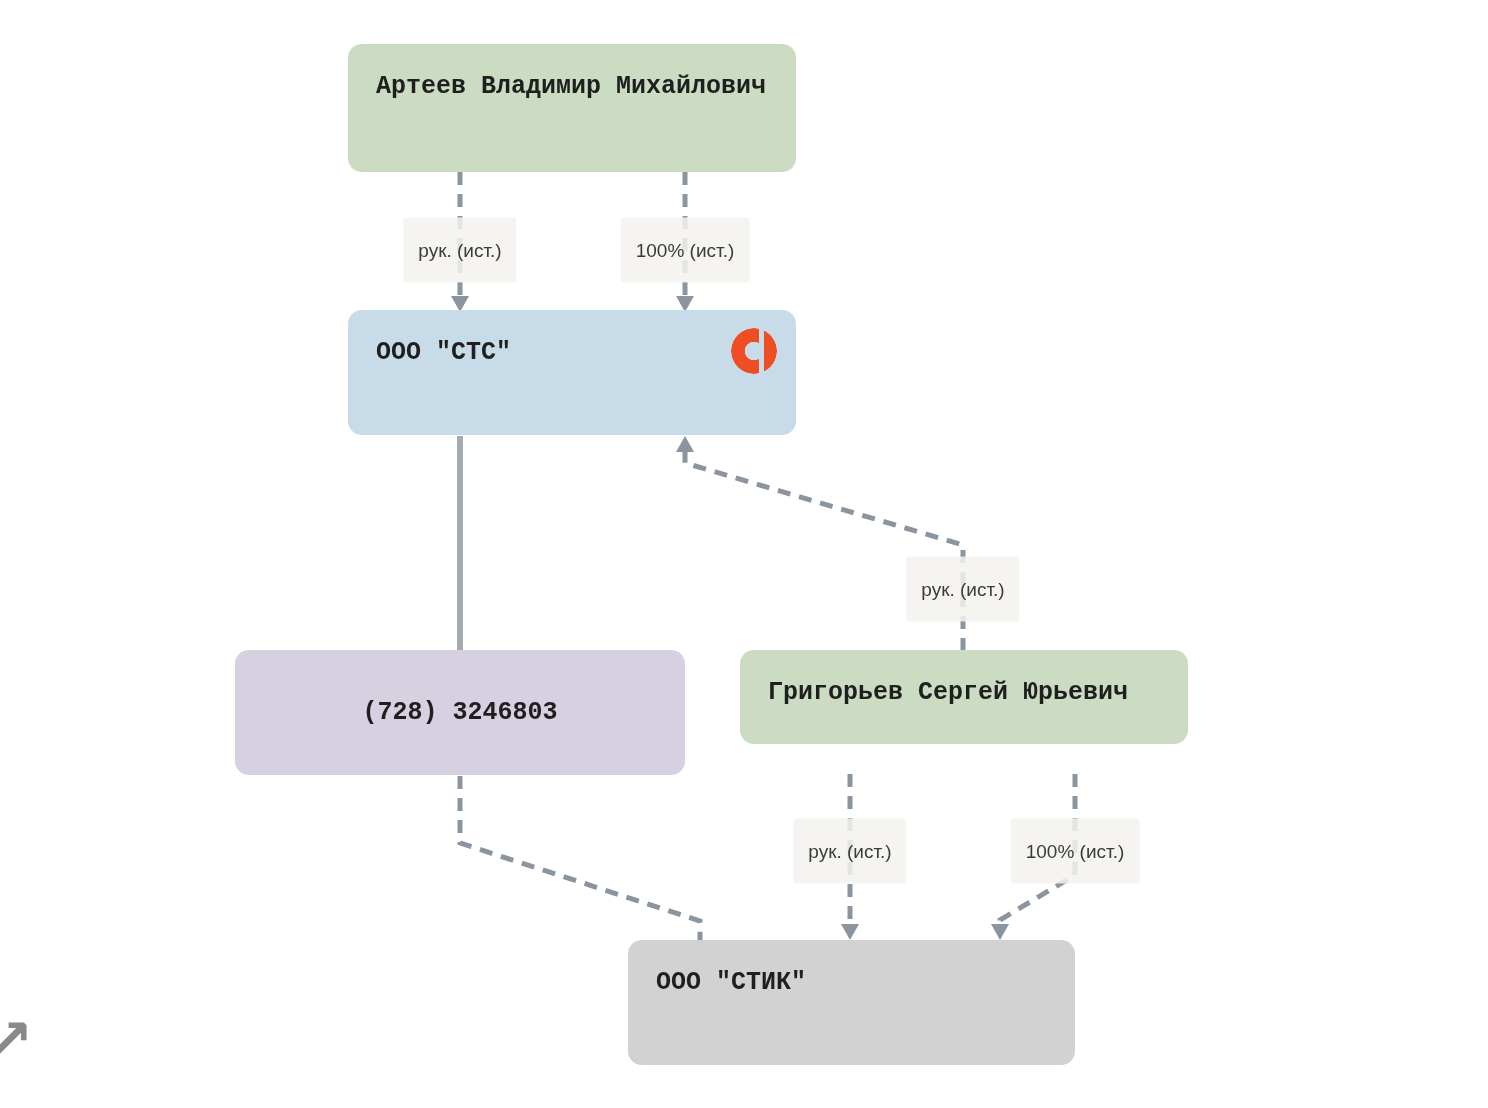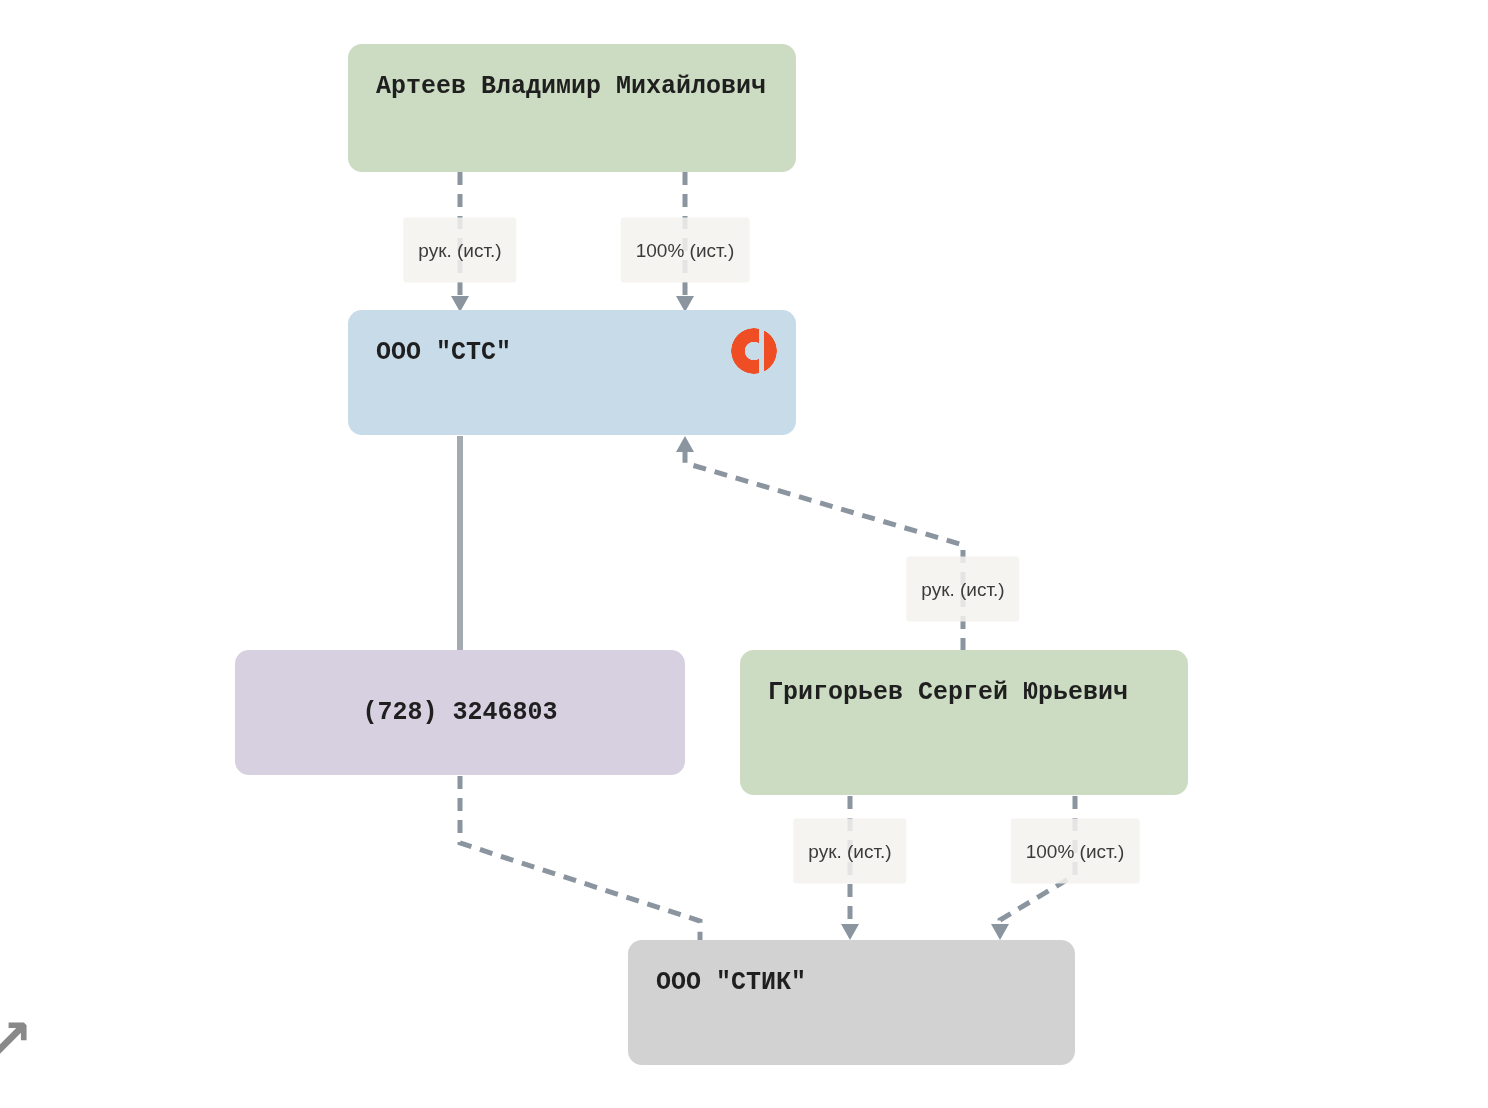--- a/index.html
+++ b/index.html
@@ -79,21 +79,21 @@
 
   <div class="node" style="left: 348px; top: 310px; width: 448px; height: 125px; background-color: rgb(199, 219, 233);">
     <span class="node-label">ООО "СТС"</span>
     <span class="status-icon"></span>
   </div>
 
   <div class="node centered" style="left: 235px; top: 650px; width: 450px; height: 125px; background-color: rgb(214, 208, 225);">
     <span class="node-label">(728) 3246803</span>
   </div>
 
-  <div class="node" style="left: 740px; top: 650px; width: 448px; height: 145px; background-color: rgb(204, 220, 195);">
+  <div class="node" style="left: 740px; top: 650px; width: 448px; height: 94px; background-color: rgb(204, 220, 195);">
     <span class="node-label">Григорьев Сергей Юрьевич</span>
   </div>
 
   <div class="node" style="left: 628px; top: 940px; width: 447px; height: 125px; background-color: rgb(210, 210, 210);">
     <span class="node-label">ООО "СТИК"</span>
   </div>
 
   <div class="edge-label" style="left:460px; top:250px;">рук. (ист.)</div>
   <div class="edge-label" style="left:685px; top:250px;">100% (ист.)</div>
   <div class="edge-label" style="left:963px; top:589px;">рук. (ист.)</div>

